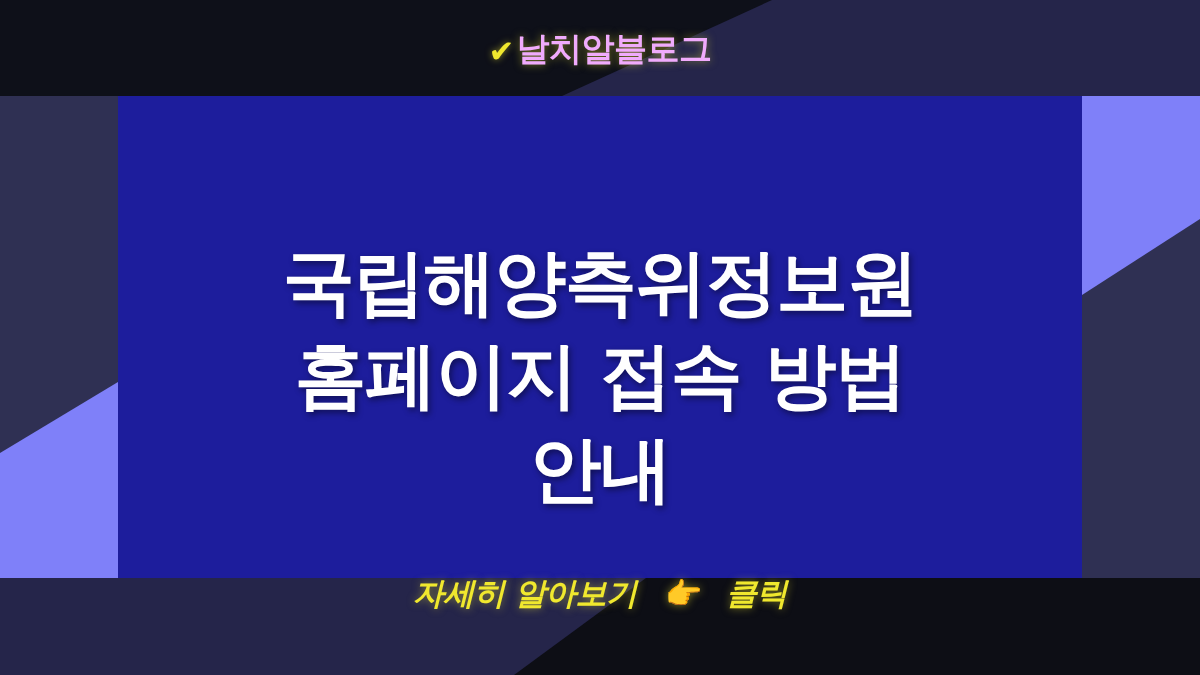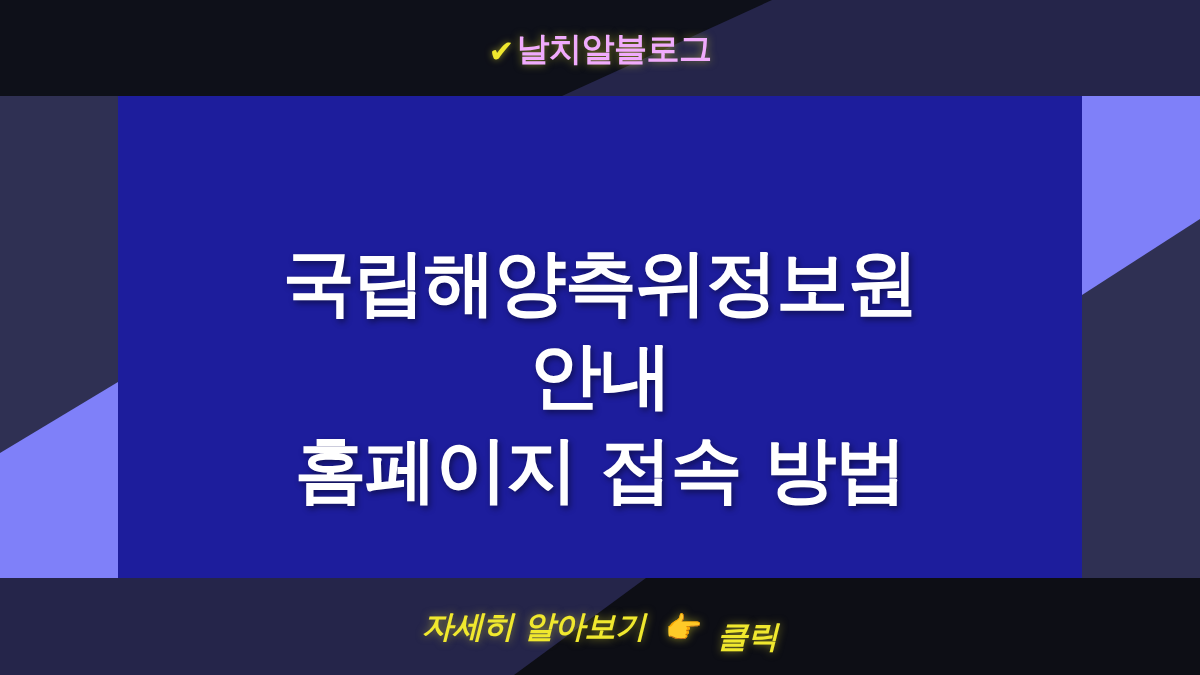--- a/index.html
+++ b/index.html
@@ -134,23 +134,23 @@
     letter-spacing: -1.5px;
     white-space: nowrap;
     text-shadow: 2px 3px 6px rgba(0,0,0,0.45);
   }
 
   #cta {
     position: absolute;
     left: 0; top: 578px; width: 1200px; height: 97px;
     z-index: 10;
     display: flex;
-    align-items: center;
+    align-items: flex-start;
     justify-content: center;
-    gap: 20px;
+    gap: 29px;
     pointer-events: none;
   }
   #cta .cta-text {
     color: #F0E82E;
     font-size: 31px;
     font-weight: 700;
     font-style: italic;
     letter-spacing: -0.5px;
     line-height: 1;
     text-shadow: 0 0 8px rgba(240,232,46,0.5);
@@ -164,21 +164,20 @@
   }
   #cta .cta-click {
     color: #F0E82E;
     font-size: 31px;
     font-weight: 700;
     font-style: italic;
     letter-spacing: -0.5px;
     line-height: 1;
     margin-left: -6px;
     text-shadow: 0 0 8px rgba(240,232,46,0.5);
-    margin-top: 20px;
   }
 </style>
 </head>
 <body>
 
 <div id="stage">
 
   <div class="layer" id="mid-left"></div>
   <div class="layer" id="mid-right"></div>
 
@@ -195,22 +194,22 @@
     <div id="footer-wedge"></div>
   </div>
 
   <div id="brand">
     <span class="check">✔</span>
     <span class="brand-text">날치알블로그</span>
   </div>
 
   <div id="headline">
     <div class="line">국립해양측위정보원</div>
+    <div class="line">홈페이지 접속 방법</div>
     <div class="line">안내</div>
-    <div class="line">홈페이지 접속 방법</div>
   </div>
 
   <div id="cta">
     <span class="cta-text">자세히 알아보기</span>
     <span class="cta-hand">👉</span>
     <span class="cta-click">클릭</span>
   </div>
 
 </div>
 

